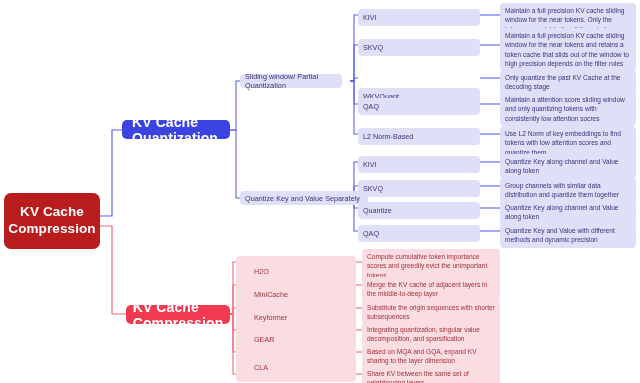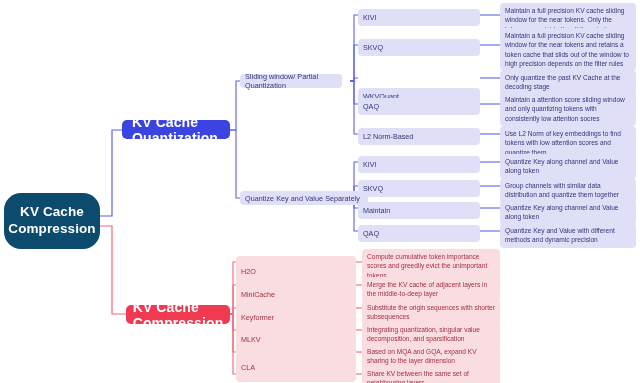--- a/index.html
+++ b/index.html
@@ -23,22 +23,22 @@
     position: absolute;
     display: flex;
     align-items: center;
     white-space: pre-wrap;
   }
 
   
   .root-node {
     left: 4px; top: 193px;
     width: 96px; height: 56px;
-    background: #0c4a6e;
-    border-radius: 17px;
+    background: #b91c1c;
+    border-radius: 7px;
     color: #ffffff;
     font-size: 13.5px;
     font-weight: bold;
     justify-content: center;
     text-align: center;
     line-height: 1.25;
     letter-spacing: .1px;
   }
 
   
@@ -93,21 +93,21 @@
     display: block;
   }
 
   
   .leaf-p {
     height: 30px;
     border-radius: 4px;
     background: #fadde0;
     color: #a33040;
     font-size: 7.2px;
-    padding: 0 5px;
+    padding: 0 18px;
     left: 236px;
     width: 120px;
   }
   .desc-p {
     border-radius: 4px;
     background: #fadde0;
     color: #a33040;
     font-size: 6.6px;
     line-height: 1.42;
     padding: 3px 5px;
@@ -183,32 +183,32 @@
   <div class="node leaf-b" style="top:128px">L2 Norm-Based</div>
 
   <div class="node desc-b" style="top:3px">Maintain a full precision KV cache sliding window for the near tokens. Only the tokens are outside the sliding window are quantized</div>
   <div class="node desc-b" style="top:28px">Maintain a full precision KV cache sliding window for the near tokens and retains a token cache that slids out of the window to high precision depends on the filter rules</div>
   <div class="node desc-b" style="top:70px">Only quantize the past KV Cache at the decoding stage</div>
   <div class="node desc-b" style="top:92px">Maintain a attention score sliding window and only quantizing tokens with consistently low attention socres</div>
   <div class="node desc-b" style="top:126px">Use L2 Norm of key embeddings to find tokens with low attention scores and quantize them</div>
 
   <div class="node leaf-b" style="top:156px">KIVI</div>
   <div class="node leaf-b" style="top:180px">SKVQ</div>
-  <div class="node leaf-b" style="top:202px">Maintain</div>
+  <div class="node leaf-b" style="top:202px">Quantize</div>
   <div class="node leaf-b" style="top:225px">QAQ</div>
 
   <div class="node desc-b" style="top:154px">Quantize Key along channel and Value along token</div>
   <div class="node desc-b" style="top:178px">Group channels with similar data distribution and quantize them together</div>
   <div class="node desc-b" style="top:200px">Quantize Key along channel and Value along token</div>
   <div class="node desc-b" style="top:223px">Quantize Key and Value with different methods and dynamic precision</div>
 
   <div class="node leaf-p" style="top:256px">H2O</div>
   <div class="node leaf-p" style="top:302px">Keyformer</div>
   <div class="node leaf-p" style="top:279px">MiniCache</div>
-  <div class="node leaf-p" style="top:324px">MLKV</div>
+  <div class="node leaf-p" style="top:324px">GEAR</div>
   <div class="node leaf-p" style="top:352px">CLA</div>
 
   <div class="node desc-p" style="top:249px">Compute cumulative token importance scores and greedily evict the unimportant tokens</div>
   <div class="node desc-p" style="top:277px">Merge the KV cache of adjacent layers in the middle-to-deep layer</div>
   <div class="node desc-p" style="top:300px">Substitute the origin sequences with shorter subsequences</div>
   <div class="node desc-p" style="top:322px">Integrating quantization, singular value decomposition, and sparsification</div>
   <div class="node desc-p" style="top:344px">Based on MQA and GQA, expand KV sharing to the layer dimension</div>
   <div class="node desc-p" style="top:366px">Share KV between the same set of neighbouring layers</div>
 
 </div>

